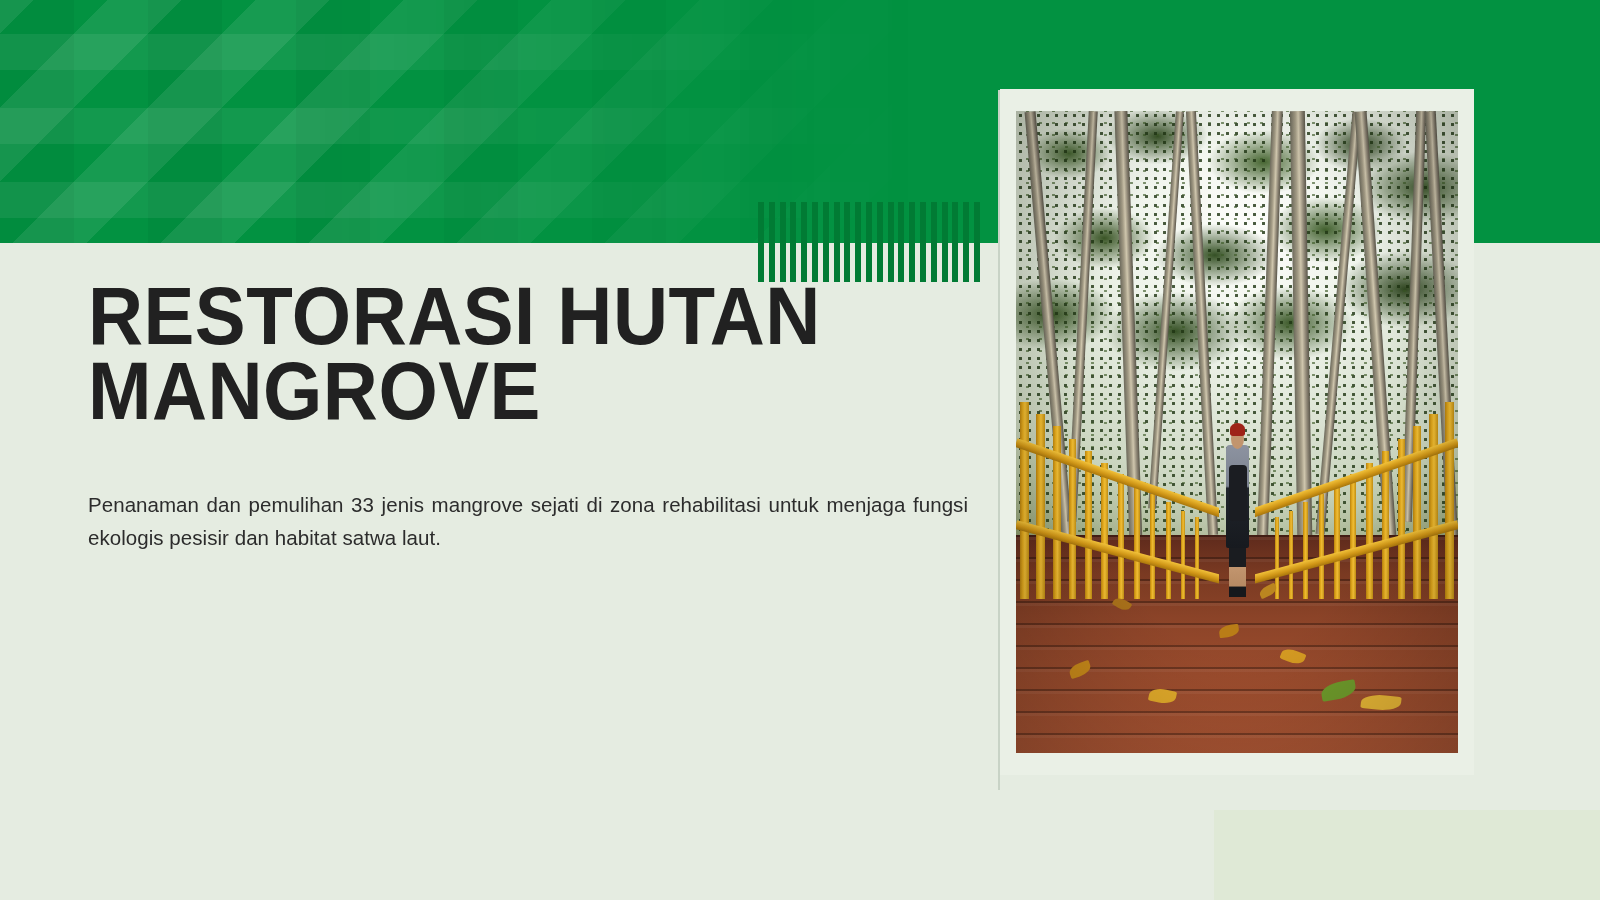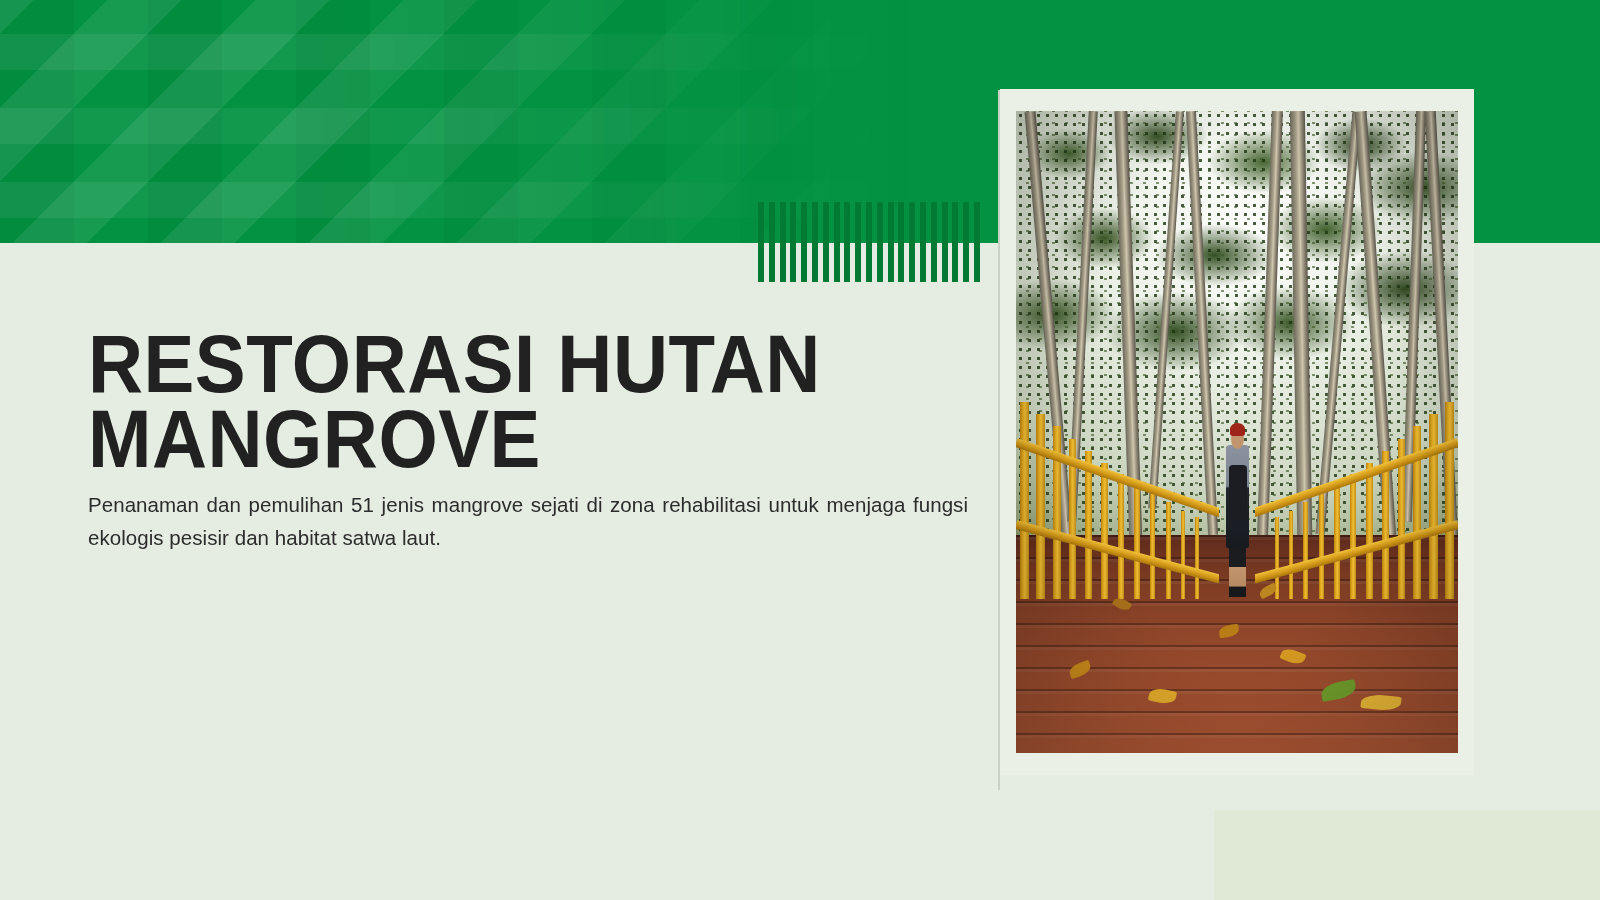--- a/index.html
+++ b/index.html
@@ -81,21 +81,20 @@
     margin-right:4.8px;
   }
   .bar-motif .bar:last-child { margin-right:0; }
 
   
   .title-block {
     position:absolute;
     left:88px; top:278px;
     width:860px;
     z-index:3;
-    margin-top:48px;
   }
   .title-line {
     display:block;
     font-family:"Liberation Sans Narrow","Liberation Sans", sans-serif;
     font-size:82px;
     line-height:0.92;
     font-weight:700;
     letter-spacing:0.5px;
     color:#212121;
     transform:scaleX(0.93);
@@ -299,21 +298,21 @@
     <span class="bar"></span>
     <span class="bar"></span>
   </div>
 
   <div class="title-block">
     <span class="title-line">RESTORASI HUTAN</span>
     <span class="title-line">MANGROVE</span>
   </div>
 
   <div class="body-copy">
-    <span>Penanaman dan pemulihan 51 jenis mangrove sejati di zona rehabilitasi untuk menjaga fungsi ekologis pesisir dan habitat satwa laut.</span>
+    <span>Penanaman dan pemulihan 33 jenis mangrove sejati di zona rehabilitasi untuk menjaga fungsi ekologis pesisir dan habitat satwa laut.</span>
   </div>
 
   <div class="v-rule"></div>
 
   <div class="accent-block"></div>
 
   <div class="photo-card">
     <div class="photo">
       <div class="sky"></div>
       <div class="canopy"></div>

